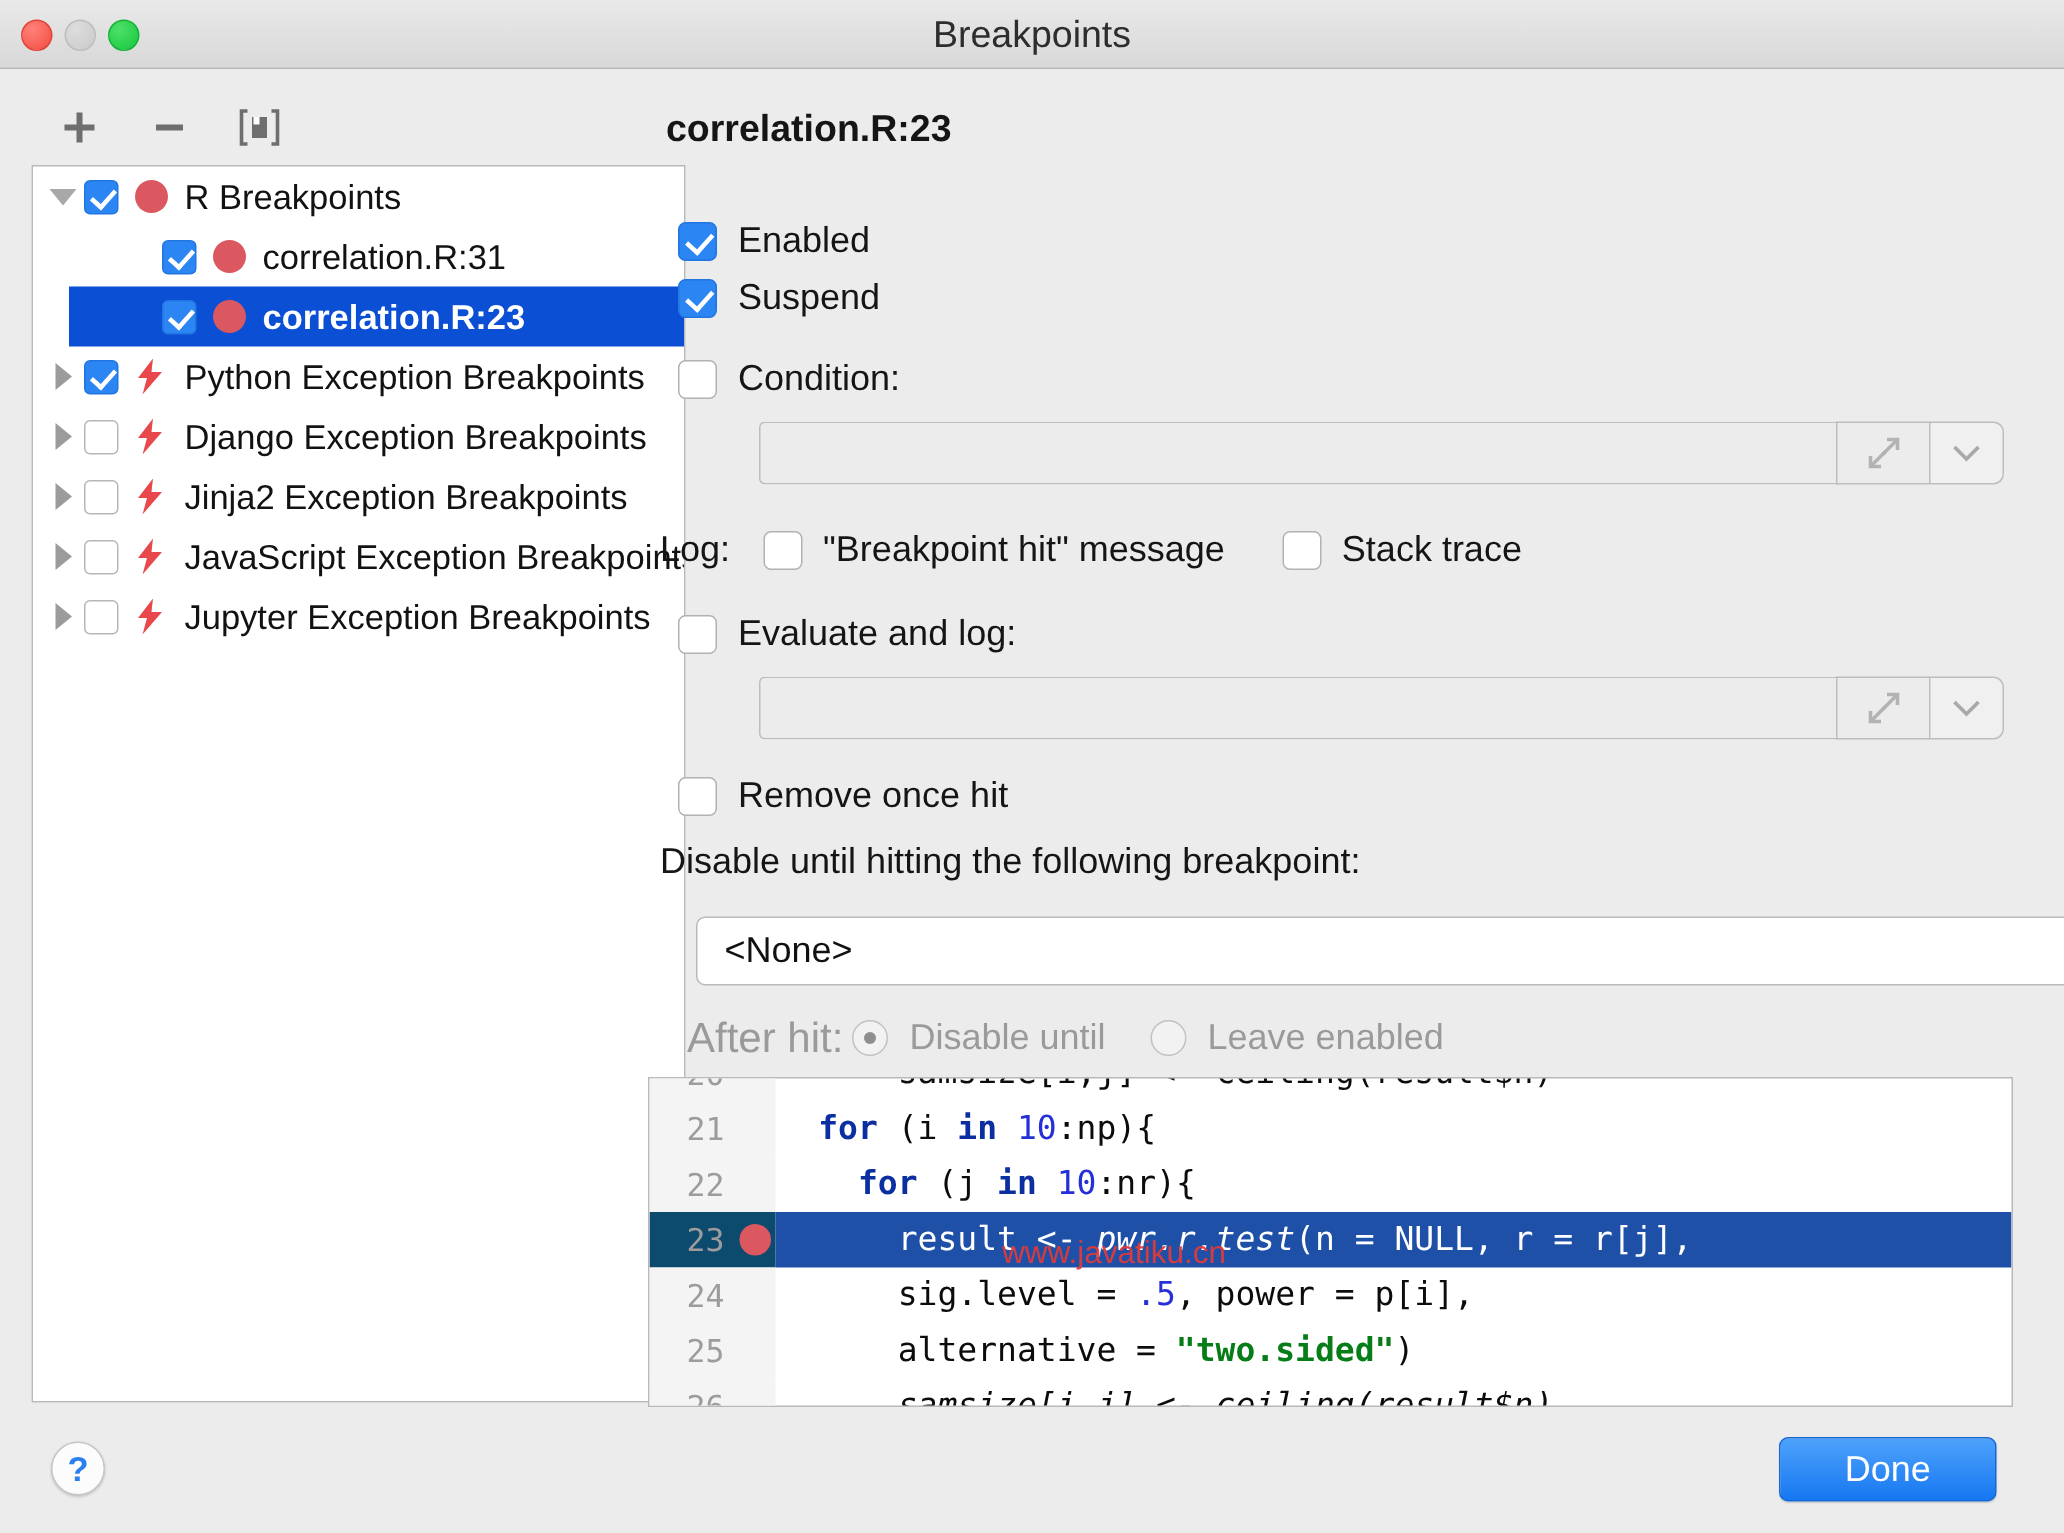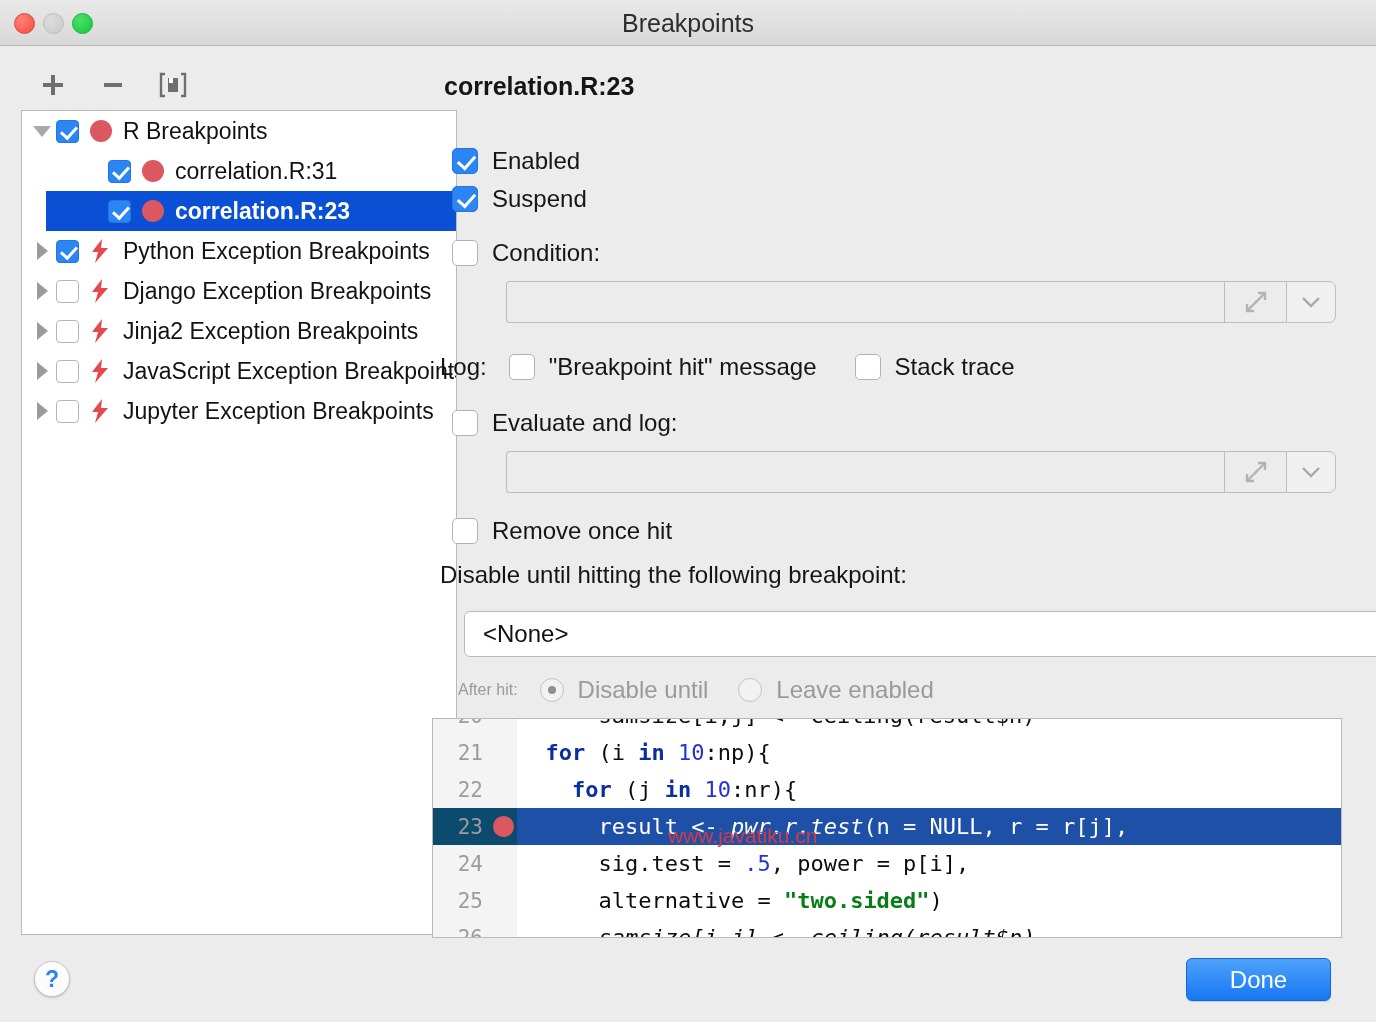--- a/index.html
+++ b/index.html
@@ -150,21 +150,21 @@
     background: linear-gradient(to bottom, #4a9bf8, #1a7bf0);
     border-radius: 0 5px 5px 0;
     display: flex; flex-direction: column; align-items: center; justify-content: center;
     color: #ffffff;
   }
   .combo-stepper svg { display:block; }
 
   .afterhit {
     position: absolute; left: 28px; top: 620px; display: flex; align-items: center;
   }
-  .afterhit-label { font-size: 16px; color: #9a9a9a; margin-right: 22px; text-align: center; }
+  .afterhit-label { font-size: 28px; color: #9a9a9a; margin-right: 6px; text-align: center; }
   .radio {
     width: 24px; height: 24px; min-width: 24px; border-radius: 50%;
     background: #f2f2f2; border: 1px solid #c2c2c2; position: relative;
   }
   .radio.on::after {
     content: ""; position: absolute; left: 7px; top: 7px;
     width: 8px; height: 8px; border-radius: 50%; background: #8e8e8e;
   }
   .radio-label { font-size: 24px; color: #9a9a9a; margin-left: 14px; margin-right: 30px; }
 
@@ -470,21 +470,21 @@
           <span class="num">23</span>
           <span class="gbp"></span>
         </span>
         <span class="code-text"><span>      result &lt;- </span><span class="fn">pwr.r.test</span><span>(n = NULL, r = r[j],</span></span>
       </div>
 
       <div class="code-line">
         <span class="gutter">
           <span class="num">24</span>
         </span>
-        <span class="code-text"><span>      sig.test = </span><span class="num-lit">.5</span><span>, power = p[i],</span></span>
+        <span class="code-text"><span>      sig.level = </span><span class="num-lit">.5</span><span>, power = p[i],</span></span>
       </div>
 
       <div class="code-line">
         <span class="gutter">
           <span class="num">25</span>
         </span>
         <span class="code-text"><span>      alternative = </span><span class="str">"two.sided"</span><span>)</span></span>
       </div>
 
       <div class="code-line">

